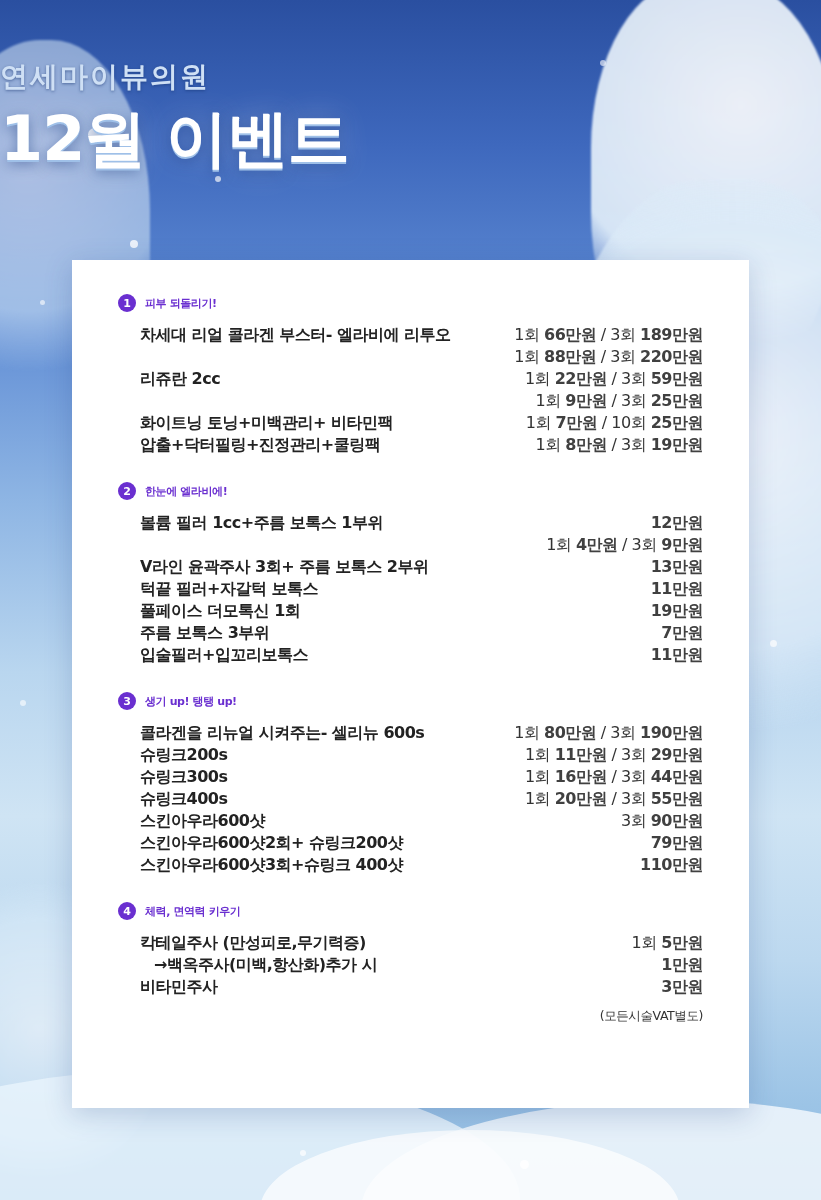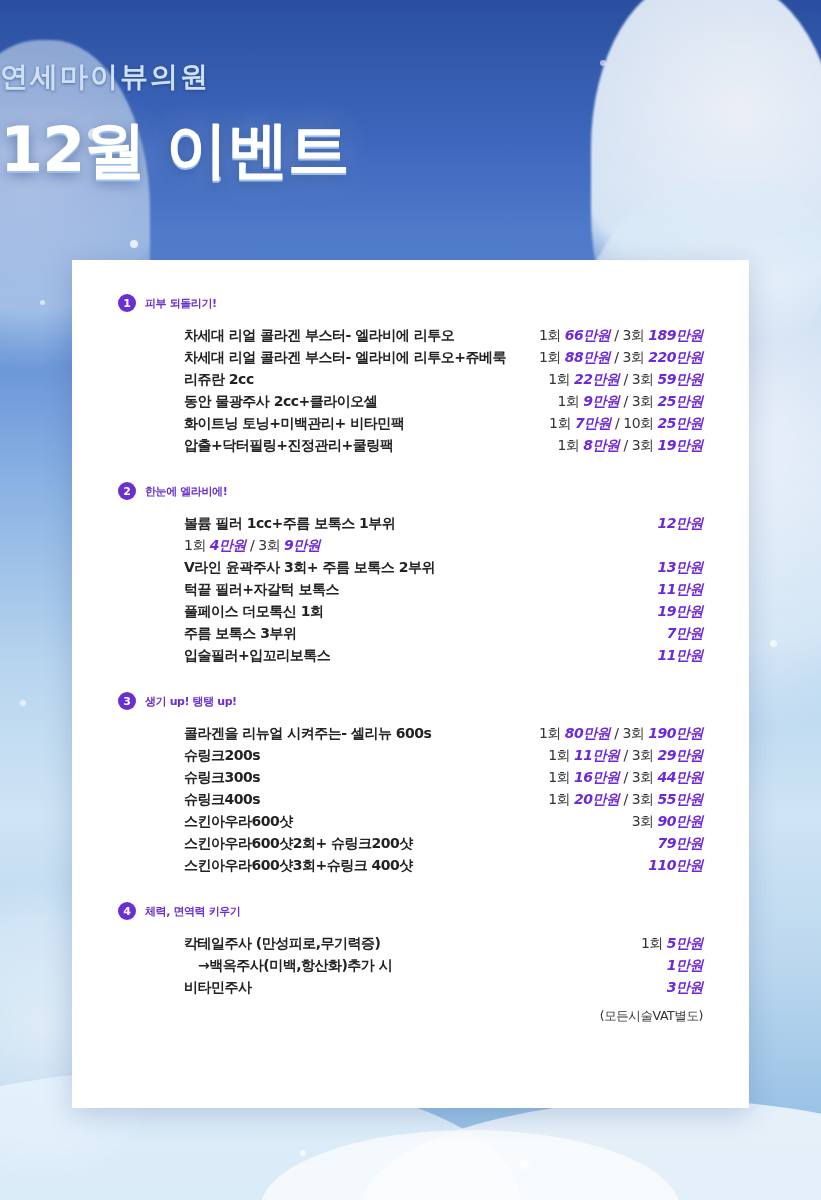--- a/index.html
+++ b/index.html
@@ -83,21 +83,21 @@
     z-index: 5;
   }
   .clinic-name {
     font-size: 28px;
     font-weight: bold;
     letter-spacing: 2px;
     color: #cfe0f5;
     text-shadow: 0 1px 3px rgba(20,50,110,.55);
   }
   .event-title {
-    margin-top: 12px;
+    margin-top: 1px;
     font-size: 62px;
     font-weight: bold;
     letter-spacing: -1px;
     color: #ffffff;
     text-shadow:
       0 2px 0 #9fc0e8,
       0 4px 14px rgba(25,60,130,.55),
       0 0 30px rgba(255,255,255,.35);
   }
 
@@ -140,37 +140,36 @@
     font-size: 11px;
     font-weight: bold;
     color: #6a2fd0;
     letter-spacing: -.4px;
   }
 
   .rows { padding-left: 22px; }
   .row {
     display: flex;
     align-items: baseline;
-    justify-content: flex-start;
-    font-size: 14px;
+    justify-content: flex-end;
+    font-size: 16px;
     line-height: 22px;
     color: #222;
     letter-spacing: -.5px;
-    margin-left: 44px;
   }
   .row-name { flex: 1 1 auto; font-weight: bold; white-space: nowrap; }
   .row-name.sub { padding-left: 14px; }
   .row-price {
     flex: 0 0 auto;
     text-align: right;
     white-space: nowrap;
     color: #333;
     font-weight: normal;
   }
-  .row-price b { color: #6d28d9; font-weight: bold; font-style: italic; }
+  .row-price b { color: #404040; font-weight: bold; }
 
   .footnote {
     text-align: right;
     font-size: 12.5px;
     color: #333;
     letter-spacing: -.4px;
   }
 </style>
 </head>
 <body>
@@ -208,29 +207,27 @@
           <div class="section-head">
             <div class="num-badge">1</div>
             <div class="section-title">피부 되돌리기!</div>
           </div>
           <div class="rows">
             <div class="row">
               <div class="row-name">차세대 리얼 콜라겐 부스터- 엘라비에 리투오</div>
               <div class="row-price">1회 <b>66만원</b> / 3회 <b>189만원</b></div>
             </div>
             <div class="row">
-              <div class="row-name">차세대 리얼 콜라겐 부스터- 엘라비에 리투오+쥬베룩</div>
               <div class="row-price">1회 <b>88만원</b> / 3회 <b>220만원</b></div>
             </div>
             <div class="row">
               <div class="row-name">리쥬란 2cc</div>
               <div class="row-price">1회 <b>22만원</b> / 3회 <b>59만원</b></div>
             </div>
             <div class="row">
-              <div class="row-name">동안 물광주사 2cc+클라이오셀</div>
               <div class="row-price">1회 <b>9만원</b> / 3회 <b>25만원</b></div>
             </div>
             <div class="row">
               <div class="row-name">화이트닝 토닝+미백관리+ 비타민팩</div>
               <div class="row-price">1회 <b>7만원</b> / 10회 <b>25만원</b></div>
             </div>
             <div class="row">
               <div class="row-name">압출+닥터필링+진정관리+쿨링팩</div>
               <div class="row-price">1회 <b>8만원</b> / 3회 <b>19만원</b></div>
             </div>

